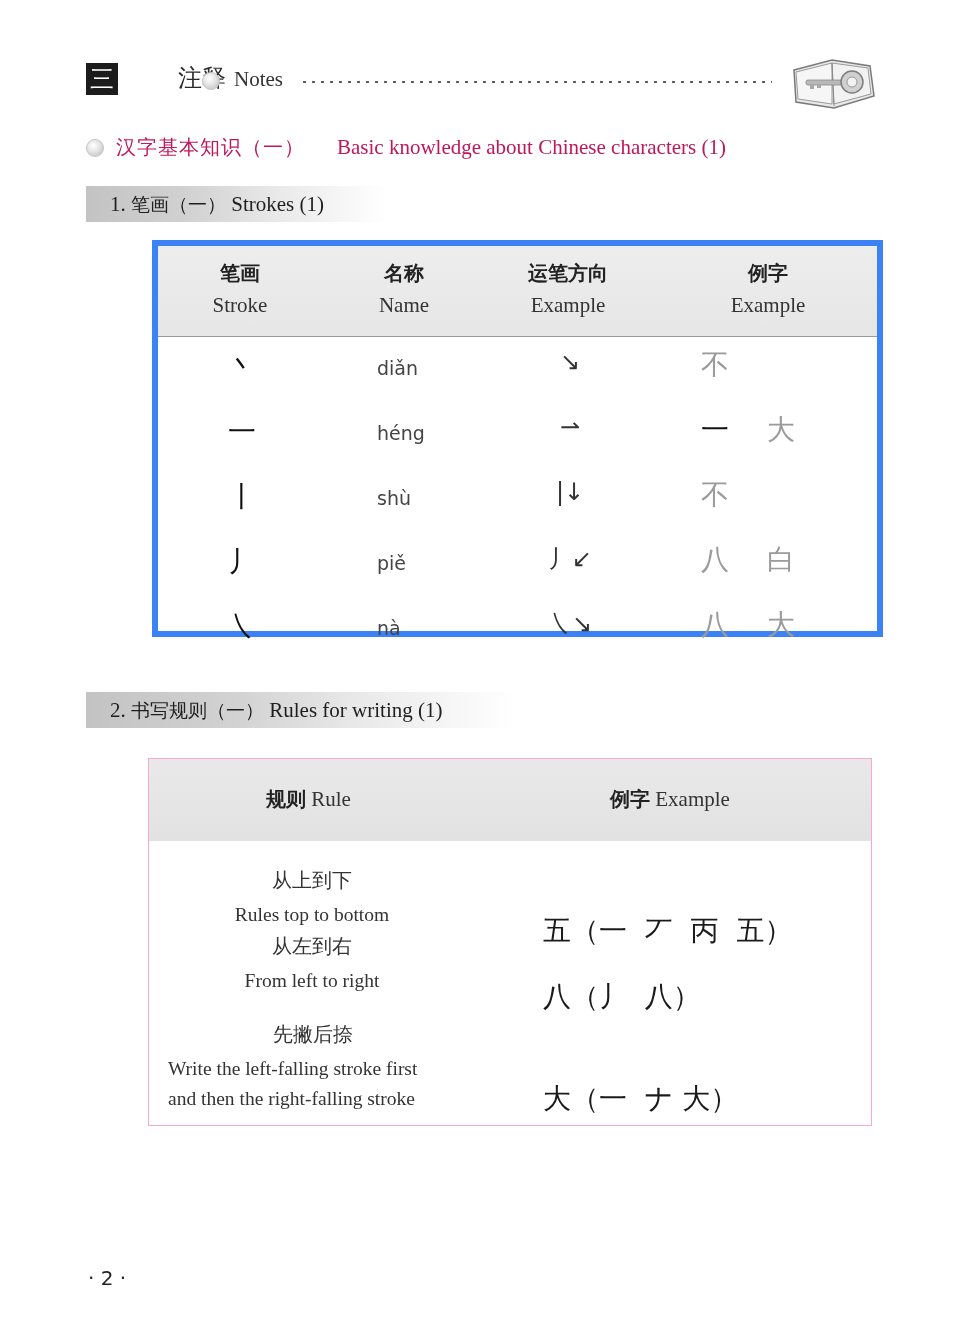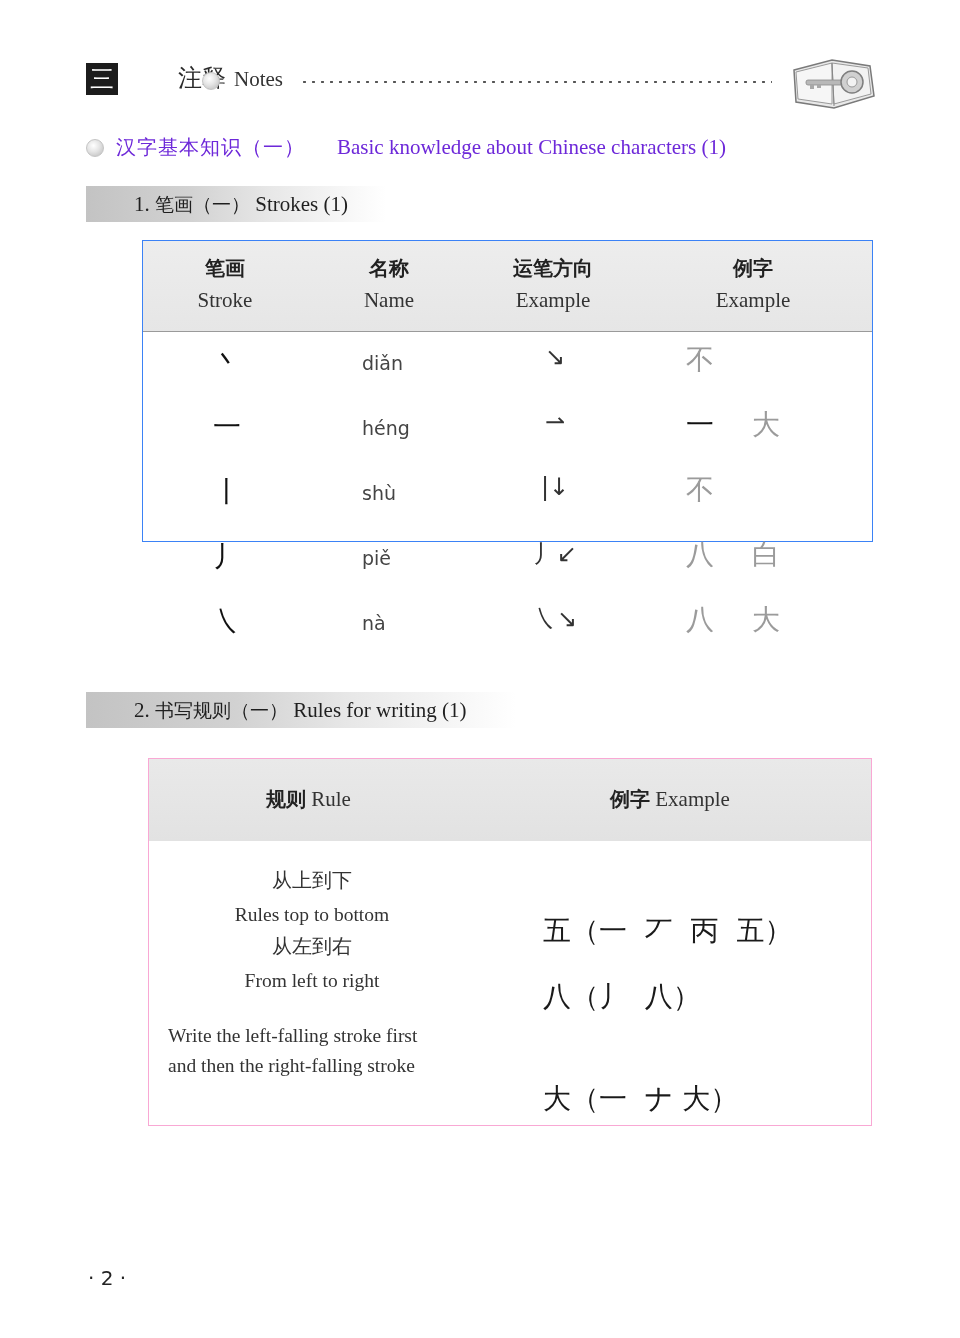--- a/index.html
+++ b/index.html
@@ -10,32 +10,32 @@
   .header { position: absolute; left: 86px; top: 60px; width: 790px; height: 50px; }
   .section-num { position: absolute; left: 0; top: 3px; width: 32px; height: 32px; background: #1c1c1c; color: #fff; font-family: "DejaVu Serif", serif; font-size: 24px; line-height: 32px; text-align: center; }
   .header-title { position: absolute; left: 48px; top: 2px; font-size: 24px; color: #2a2a2a; font-family: "DejaVu Serif", serif; margin-left: 44px; }
   .bullet-circle { display: inline-block; width: 18px; height: 18px; border-radius: 50%; background: radial-gradient(circle at 40% 35%, #ffffff 0%, #e4e4e4 45%, #b9b9b9 100%); border: 1px solid #c4c4c4; }
   .header .bullet-circle { position: absolute; left: 116px; top: 12px; }
   .header-en { position: absolute; left: 148px; top: 7px; font-size: 21px; color: #333; }
   .leader-dots { position: absolute; left: 214px; top: 20px; width: 472px; height: 4px; background-image: radial-gradient(circle, #555 1.1px, transparent 1.3px); background-size: 9px 4px; background-repeat: repeat-x; }
   .book-icon { position: absolute; left: 702px; top: -8px; width: 88px; height: 60px; }
 
   
-  .subsection { position: absolute; left: 86px; top: 134px; font-size: 21px; color: #6d28d9; white-space: nowrap; }
+  .subsection { position: absolute; left: 86px; top: 134px; font-size: 21px; color: #be185d; white-space: nowrap; }
   .subsection .bullet-circle { vertical-align: -3px; margin-right: 12px; }
   .subsection .zh { font-family: "DejaVu Sans", sans-serif; font-size: 20px; letter-spacing: 1px; margin-right: 32px; }
 
   
-  .section-bar { position: absolute; left: 86px; height: 36px; background: linear-gradient(to right, #c3c3c3 0%, #d2d2d2 35%, #e8e8e8 62%, rgba(255,255,255,0) 100%); font-size: 21px; line-height: 36px; padding-left: 48px; color: #1f1f1f; white-space: nowrap; }
+  .section-bar { position: absolute; left: 86px; height: 36px; background: linear-gradient(to right, #c3c3c3 0%, #d2d2d2 35%, #e8e8e8 62%, rgba(255,255,255,0) 100%); font-size: 21px; line-height: 36px; padding-left: 24px; color: #1f1f1f; white-space: nowrap; }
   .section-bar .zh { font-family: "DejaVu Sans", sans-serif; font-size: 19px; }
   .bar-1 { top: 186px; width: 300px; }
   .bar-2 { top: 692px; width: 430px; }
 
   
-  .strokes-table { position: absolute; left: 142px; top: 240px; width: 731px; height: 302px; border: 1px solid #3b82f6; }
+  .strokes-table { position: absolute; left: 152px; top: 240px; width: 731px; height: 397px; border: 6px solid #3b82f6; }
   .strokes-head { position: absolute; left: 0; top: 0; width: 100%; height: 91px; background: linear-gradient(to bottom, #ededed, #e6e6e6); border-bottom: 1px solid #9a9a9a; }
   .head-col { position: absolute; top: 14px; text-align: center; }
   .head-col .zh { display: block; font-family: "DejaVu Sans", sans-serif; font-weight: bold; font-size: 20px; color: #222; }
   .head-col .en { display: block; font-size: 21px; color: #333; margin-top: 6px; }
   .hc-1 { left: 30px; width: 104px; }
   .hc-2 { left: 194px; width: 104px; }
   .hc-3 { left: 345px; width: 130px; }
   .hc-4 { left: 555px; width: 110px; }
 
   .stroke-row { position: absolute; left: 0; width: 100%; height: 65px; }
@@ -200,20 +200,21 @@
   <div class="rule-row rr-2">
     <div class="rule-text">
       <span class="zh">从左到右</span>
       <span class="en">From left to right</span>
     </div>
     <div class="rule-example">八（丿  八）</div>
   </div>
 
   <div class="rule-row rr-3">
     <div class="rule-text">
+      <span class="zh" style="text-align:center">先撇后捺</span>
       <span class="en">Write the left-falling stroke first</span>
       <span class="en">and then the right-falling stroke</span>
     </div>
     <div class="rule-example">大（一  ナ 大）</div>
   </div>
 </div>
 
 <div class="page-number">· 2 ·</div>
 
 </body></html>

